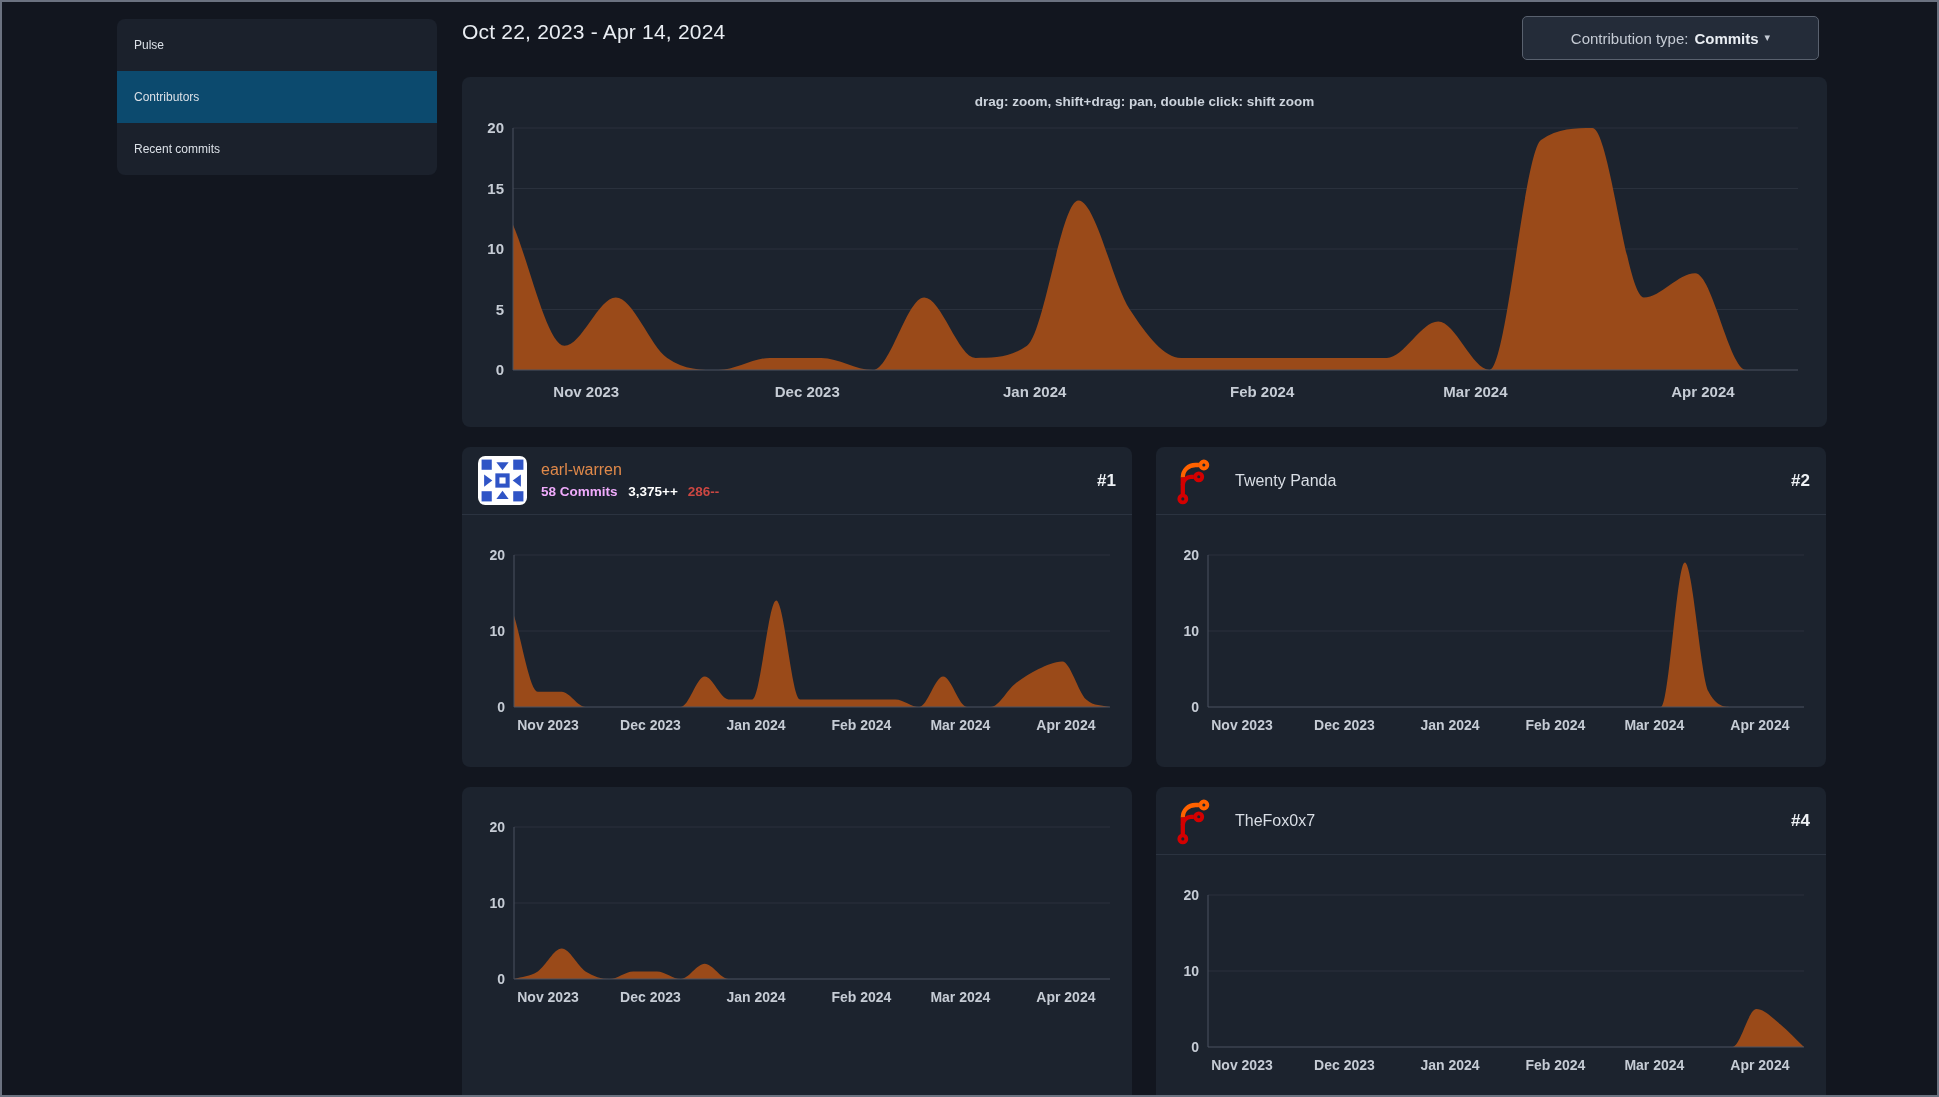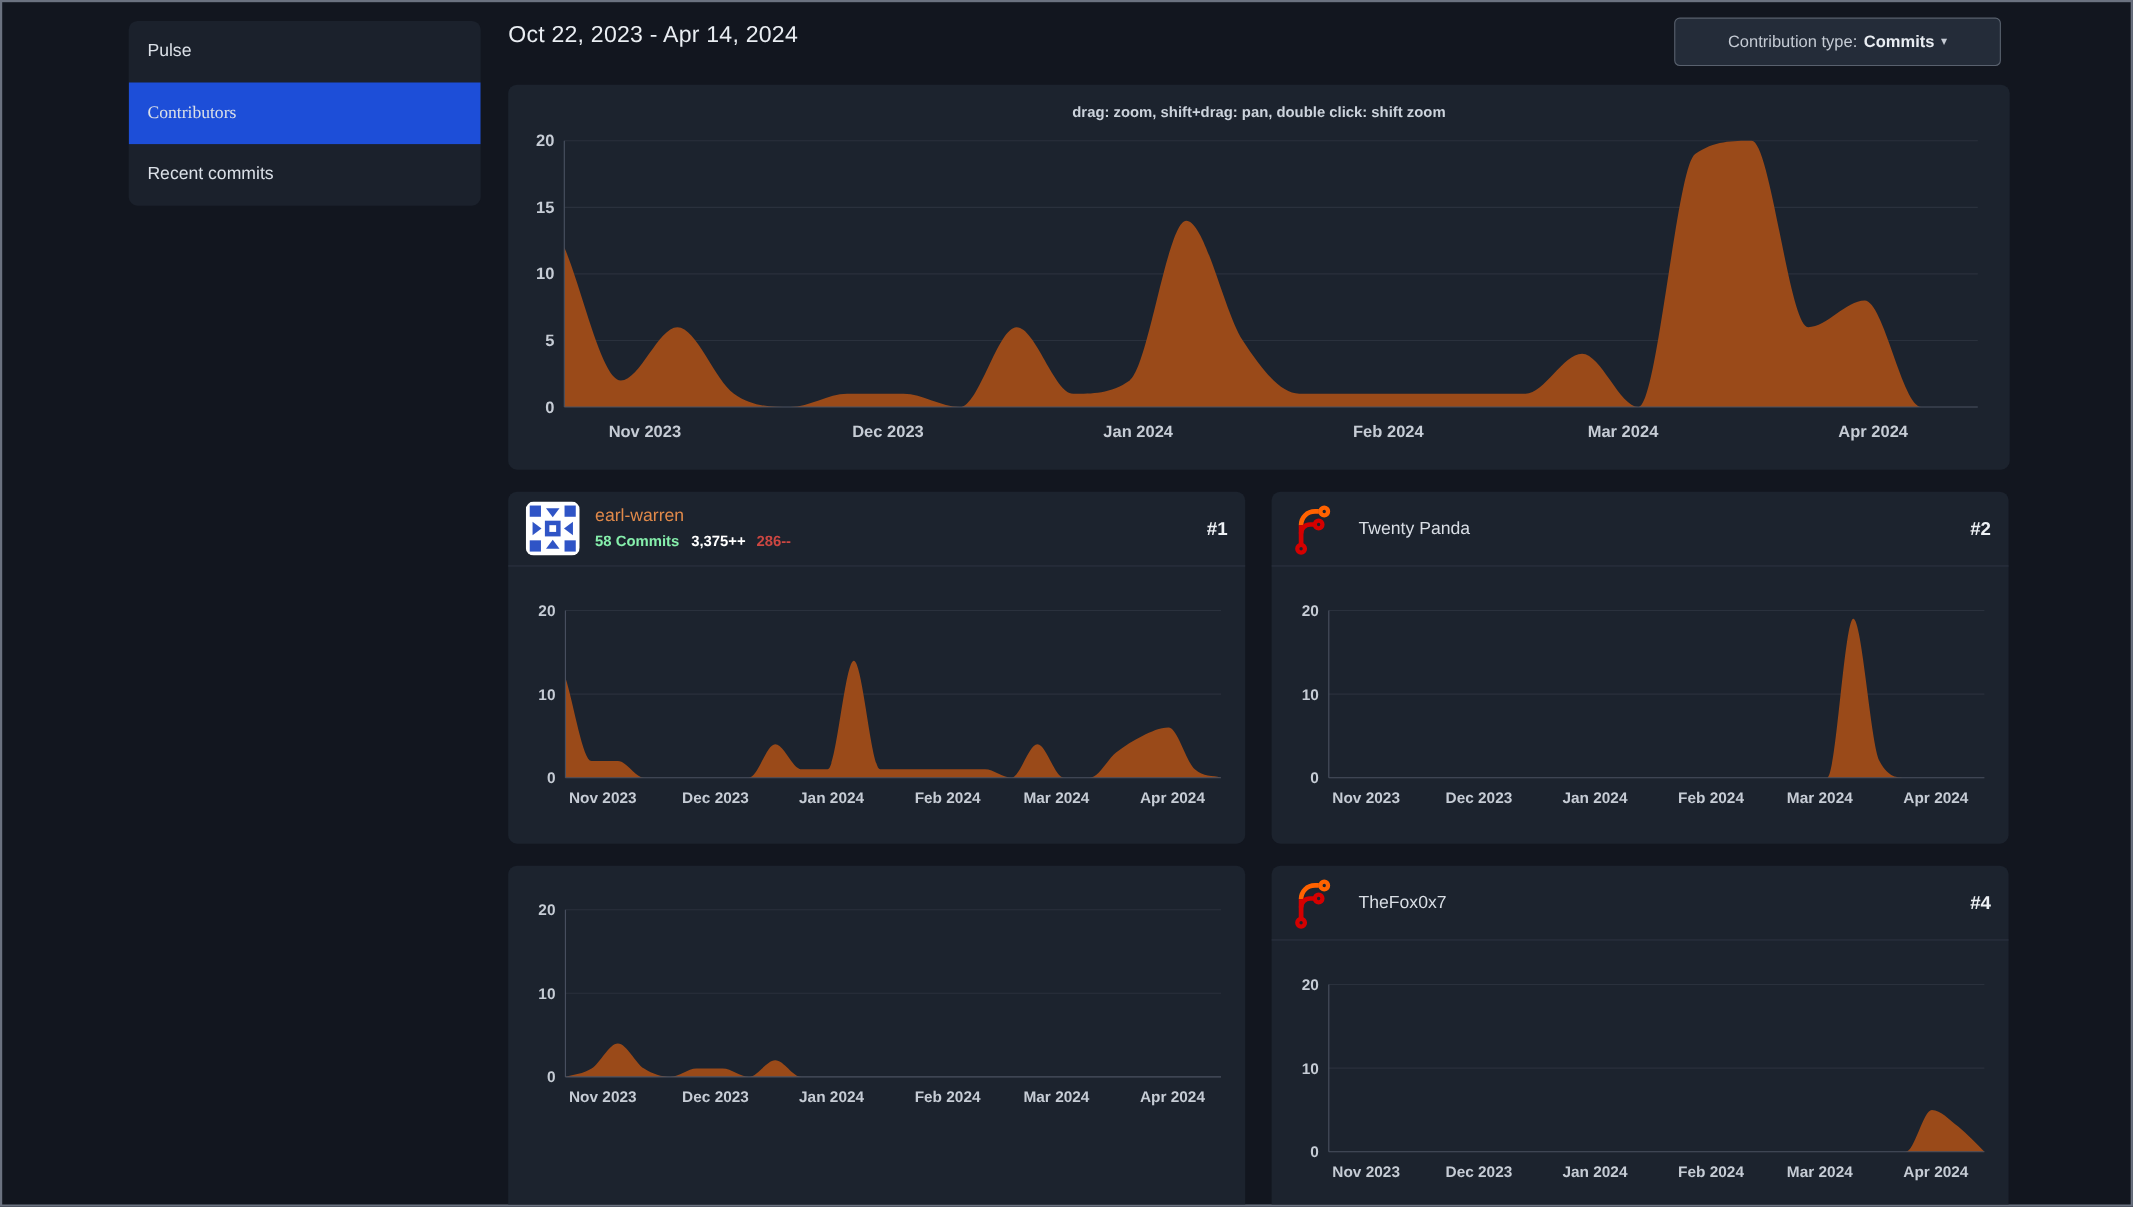--- a/index.html
+++ b/index.html
@@ -12,23 +12,23 @@
     position:relative;
     font-family:"Liberation Sans",sans-serif;
     color:#dbe0e7;
   }
   
   .sidebar{
     position:absolute;left:115px;top:17px;width:320px;
     background:#1b212c;border-radius:8px;overflow:hidden;
   }
   .side-item{
-    padding:19px 17px;font-size:16px;color:#dbe0e7;cursor:pointer;
-  }
-  .side-item.active{background:#1d4ed8;font-family:Liberation Serif, serif;}
+    padding:19px 17px;font-size:12px;color:#dbe0e7;cursor:pointer;
+  }
+  .side-item.active{background:#0c4a6e;}
   
   .main{position:absolute;left:460px;top:0;width:1365px;}
   .page-title{
     position:absolute;left:0;top:18px;margin:0;
     font-size:21px;font-weight:400;color:#e9edf2;letter-spacing:.2px;
   }
   .dropdown-btn{
     position:absolute;right:8px;top:14px;height:44px;min-width:297px;
     box-sizing:border-box;
     background:#242c39;border:1px solid #59616e;border-radius:5px;
@@ -58,21 +58,21 @@
   .card-header{
     display:flex;align-items:center;
     padding:13px 16px;height:68px;box-sizing:border-box;
     border-bottom:1px solid #2b3340;
   }
   .avatar{width:49px;height:49px;flex:0 0 49px;}
   .card-title{margin-left:14px;flex:1;min-width:0;}
   .c-name{font-size:16px;line-height:20px;color:#d9dee5;cursor:pointer;}
   .c-name.link{color:#e0894a;}
   .c-stats{font-size:13.5px;line-height:19px;margin-top:2px;}
-  .c-commits{color:#86efac;font-weight:700;}
+  .c-commits{color:#f0abfc;font-weight:700;}
   .c-add{color:#ffffff;font-weight:700;margin-left:7px;}
   .c-del{color:#cc4742;font-weight:700;margin-left:6px;}
   .c-rank{font-size:17px;font-weight:700;color:#eef1f5;margin-left:auto;}
   .card-chart{padding:0 16px;}
 </style>
 </head>
 <body>
 
 <nav class="sidebar">
   <div class="side-item">Pulse</div>

